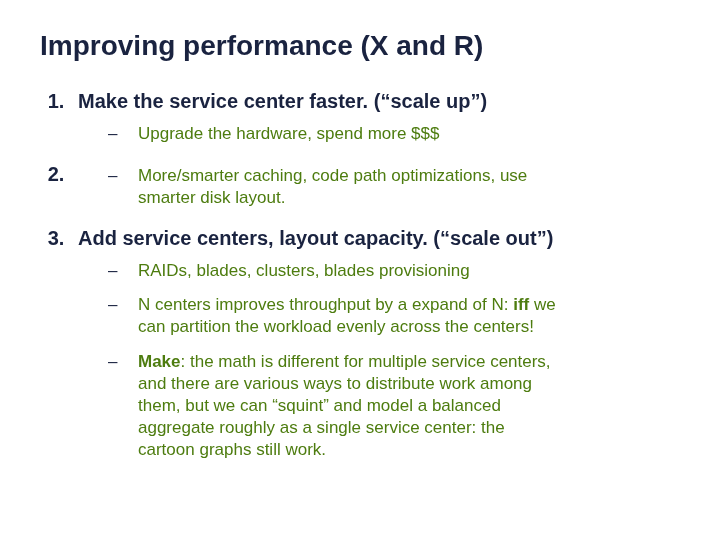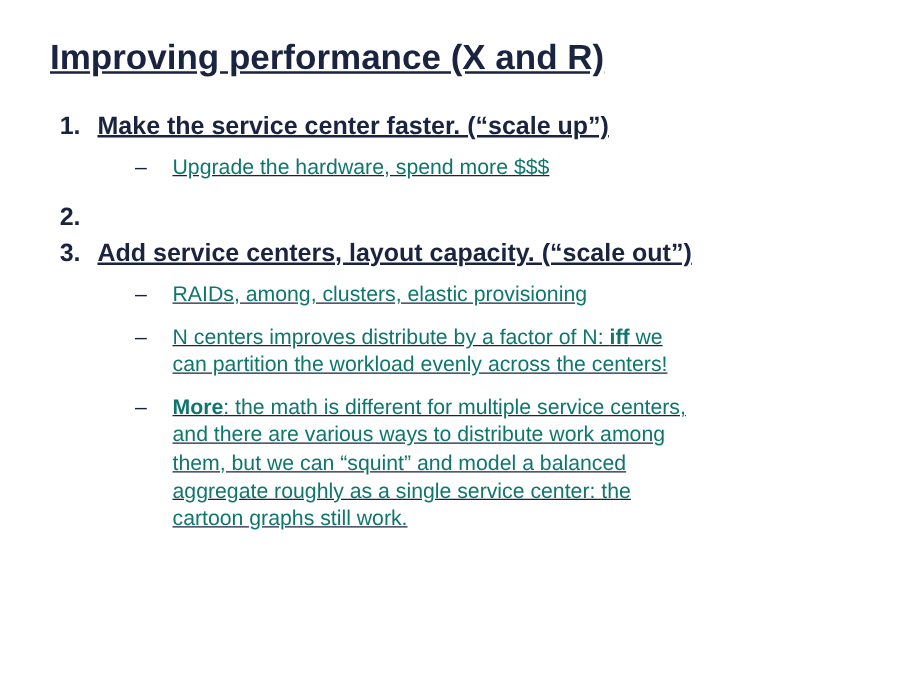--- a/index.html
+++ b/index.html
@@ -9,21 +9,20 @@
     height: 540px;
     background: #ffffff;
     font-family: Arial, Helvetica, sans-serif;
     color: #1a2340;
   }
   .slide {
     box-sizing: border-box;
     width: 596px;
     height: 540px;
     padding: 30px 40px 20px 40px;
-    text-decoration: underline;
   }
   .title {
     font-size: 28px;
     font-weight: bold;
     color: #1a2340;
     margin: 0 0 28px 0;
   }
   ol.main {
     list-style: decimal;
     padding-left: 30px;
@@ -40,21 +39,21 @@
     display: inline;
   }
   ul.sub {
     list-style: none;
     padding-left: 30px;
     margin: 10px 0 18px 0;
   }
   ul.sub > li {
     font-size: 17px;
     font-weight: normal;
-    color: #0f766e;
+    color: #4d7c0f;
     margin-bottom: 12px;
     position: relative;
     padding-left: 30px;
     line-height: 1.3;
   }
   ul.sub > li::before {
     content: "–";
     position: absolute;
     left: 0;
     top: 0;
@@ -73,29 +72,32 @@
   <ol class="main">
 
     <li>
       <span class="item-text">Make the service center faster.  (“scale up”)</span>
       <ul class="sub">
         <li>Upgrade the hardware, spend more $$$</li>
       </ul>
     </li>
 
     <li>
+      <ul class="sub">
+        <li>More/smarter caching, code path optimizations, use smarter disk layout.</li>
+      </ul>
     </li>
 
     <li>
       <span class="item-text">Add service centers, layout capacity.  (“scale out”)</span>
       <ul class="sub">
-        <li>RAIDs, among, clusters, elastic provisioning</li>
+        <li>RAIDs, blades, clusters, blades provisioning</li>
         <li>
-          <span>N centers improves distribute by a factor of N: </span><span class="bold-inline">iff</span><span> we can partition the workload evenly across the centers!</span>
+          <span>N centers improves throughput by a expand of N: </span><span class="bold-inline">iff</span><span> we can partition the workload evenly across the centers!</span>
         </li>
         <li>
-          <span class="bold-inline">More</span><span>: the math is different for multiple service centers, and there are various ways to distribute work among them, but we can “squint” and model a balanced aggregate roughly as a single service center: the cartoon graphs still work.</span>
+          <span class="bold-inline">Make</span><span>: the math is different for multiple service centers, and there are various ways to distribute work among them, but we can “squint” and model a balanced aggregate roughly as a single service center: the cartoon graphs still work.</span>
         </li>
       </ul>
     </li>
 
   </ol>
 </div>
 
 </body></html>

